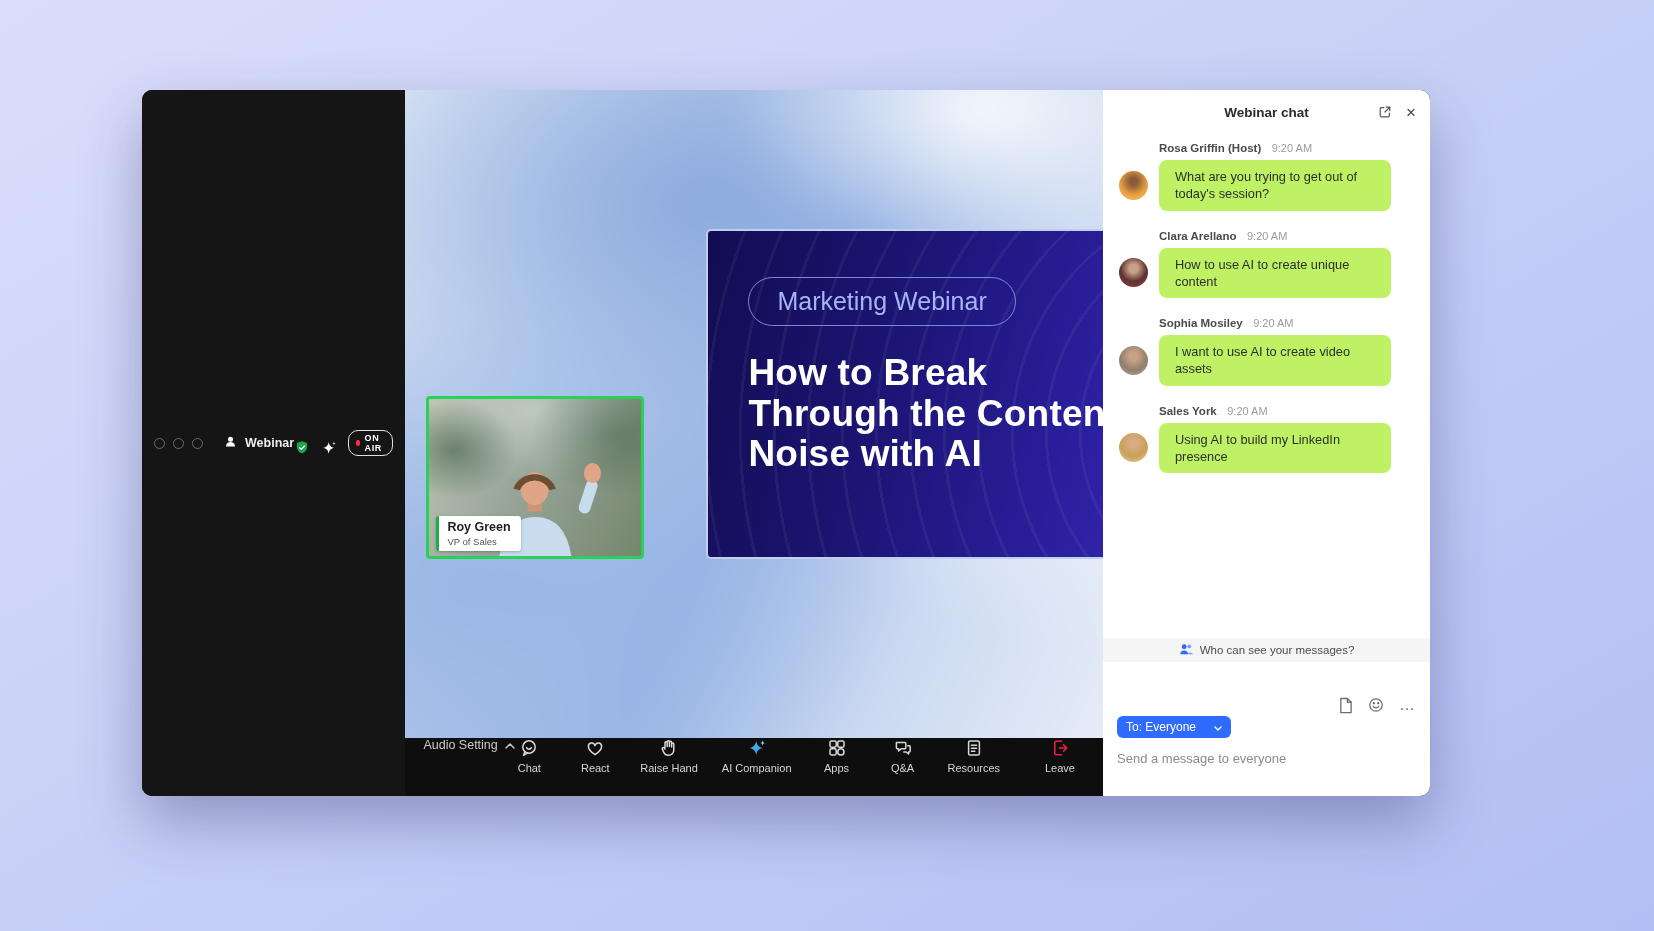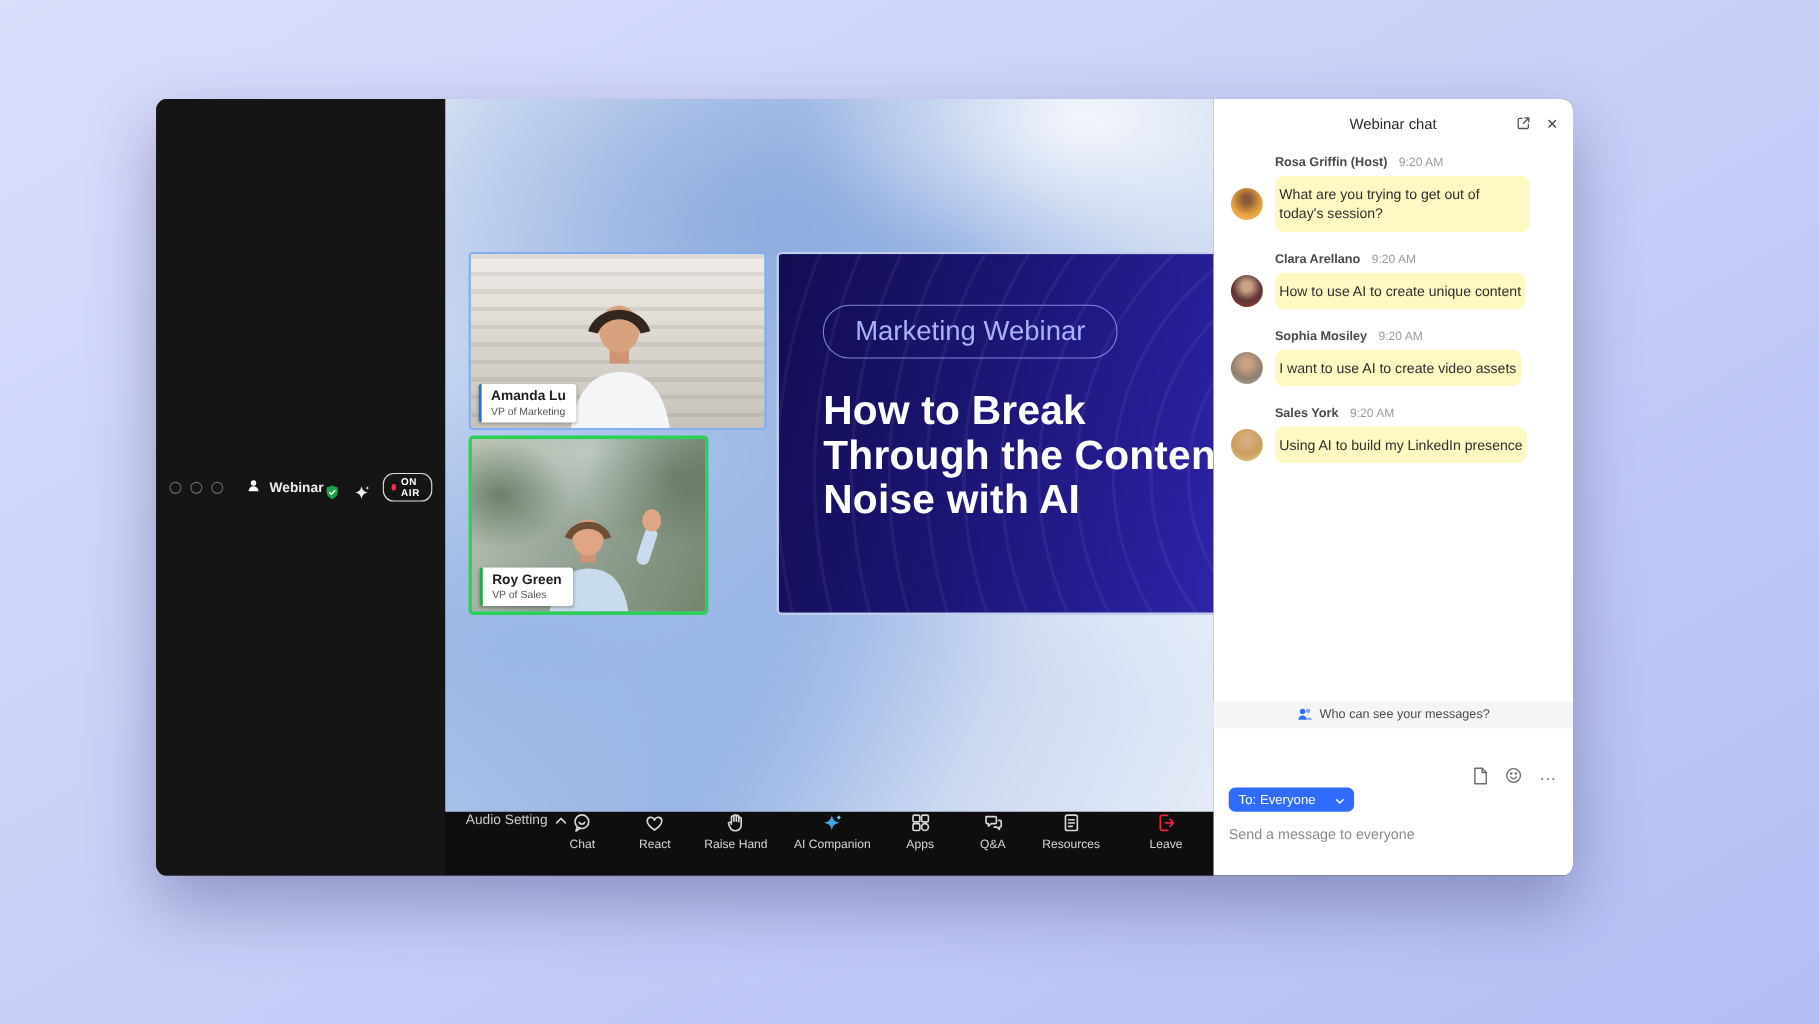--- a/index.html
+++ b/index.html
@@ -75,36 +75,36 @@
   .audio-setting { position:absolute; left:18px; display:flex; align-items:center; gap:7px;
     color:#cbcbcb; font-size:12.5px; cursor:pointer; }
   .tb-group { margin:0 auto; display:flex; align-items:flex-start; gap:24px; }
   .tbtn { display:flex; flex-direction:column; align-items:center; gap:4px; color:#d6d6d6;
     font-size:11px; min-width:42px; cursor:pointer; }
   .tbtn svg { display:block; }
   .leave-btn { position:absolute; right:22px; }
   
   .chat { flex:0 0 327px; background:#fff; display:flex; flex-direction:column; min-height:0; }
   .chat-header { flex:0 0 44px; display:flex; align-items:center; justify-content:center; position:relative; }
-  .chat-title { font-size:13.5px; font-weight:400; color:#2b2b2b; }
+  .chat-title { font-size:13.5px; font-weight:700; color:#2b2b2b; }
   .chat-header-icons { position:absolute; right:14px; display:flex; gap:13px; align-items:center; color:#555; }
   .icon-btn { cursor:pointer; display:flex; align-items:center; }
   .close-glyph { font-size:17px; line-height:1; color:#444; }
   .chat-msgs { flex:1; min-height:0; overflow:hidden; padding:4px 16px 0; }
   .msg { margin-bottom:15px; }
   .msg-head { margin-left:40px; margin-bottom:4px; }
   .msg-author { font-size:11.5px; font-weight:600; color:#4a4a4a; }
   .msg-time { font-size:11px; color:#9b9b9b; margin-left:6px; }
   .msg-body { display:flex; align-items:center; gap:11px; }
   .avatar { width:29px; height:29px; border-radius:50%; flex:0 0 29px; }
   .av0 { background:radial-gradient(circle at 50% 36%, #8a5b3a 16%, #e8a13f 58%, #f4c16b 100%); }
   .av1 { background:radial-gradient(circle at 50% 36%, #caa184 18%, #5c3434 55%, #a23a3a 100%); }
   .av2 { background:radial-gradient(circle at 50% 36%, #caa184 18%, #8d7f6f 58%, #b8ad9d 100%); }
   .av3 { background:radial-gradient(circle at 50% 36%, #d8ab82 18%, #c9a05a 55%, #e8cf96 100%); }
-  .bubble { background:#fef9c3; border-radius:8px; padding:8px 4px; font-size:12.8px;
+  .bubble { background:#bef264; border-radius:8px; padding:8px 16px; font-size:12.8px;
     color:#2e2e2e; line-height:1.35; max-width:232px; }
   .visibility { flex:0 0 24px; background:#f5f5f6; display:flex; align-items:center; justify-content:center;
     gap:6px; font-size:11.5px; color:#4c4c4c; cursor:pointer; }
   .compose { padding:10px 14px 0; }
   .compose-row { display:flex; align-items:center; }
   .to-pill { background:var(--accent-blue,#2f6bff); color:#fff; font-size:12px; font-weight:500;
     border-radius:6px; padding:4px 9px; display:flex; align-items:center; gap:18px; cursor:pointer;margin-top:44px; }
   .compose-icons { margin-left:auto; display:flex; gap:15px; align-items:center; color:#6e6e6e; }
   .more-glyph { font-size:16px; line-height:.4; letter-spacing:1px; color:#6e6e6e; }
   .compose-input { margin-top:13px; font-size:13px; color:#8b8b90; padding-bottom:30px; cursor:text; }
@@ -148,33 +148,20 @@
       </span>
     </div>
   </div>
 
   <div class="content">
 
     <div class="stage-col">
       <div class="stage">
         <div class="stage-bg"></div>
 
-        <div class="tile tile-amanda">
-          <div class="blinds"></div>
-          <svg class="person" viewBox="0 0 271 162" preserveAspectRatio="xMidYMax meet">
-            <path d="M92 162 q8 -52 46 -52 q38 0 46 52 z" fill="#f4f5f6"></path>
-            <rect x="128" y="86" width="18" height="16" fill="#cf9474"></rect>
-            <ellipse cx="137" cy="70" rx="19" ry="22" fill="#d9a27f"></ellipse>
-            <path d="M108 72 a30 27 0 0 1 58 0 l-9 2 a21 19 0 0 0-40 0 z" fill="#33261f"></path>
-          </svg>
-          <div class="nametag">
-            <div class="nm">Amanda Lu</div>
-            <div class="rl">VP of Marketing</div>
-          </div>
-        </div>
 
         <div class="tile tile-roy">
           <div class="roy-bg"></div>
           <svg class="person" viewBox="0 0 271 162" preserveAspectRatio="xMidYMax meet">
             <rect x="196" y="64" width="15" height="44" rx="7" fill="#c8dcee" transform="rotate(18 203 86)"></rect>
             <ellipse cx="209" cy="56" rx="11" ry="13" fill="#dfa584"></ellipse>
             <path d="M90 162 q8 -50 46 -50 q38 0 46 50 z" fill="#c8dcee"></path>
             <rect x="126" y="90" width="18" height="15" fill="#cf9474"></rect>
             <ellipse cx="135" cy="76" rx="18" ry="21" fill="#dfa584"></ellipse>
             <path d="M108 76 a28 25 0 0 1 54 0 l-8 2 a20 18 0 0 0-38 0 z" fill="#6e4e33"></path>

